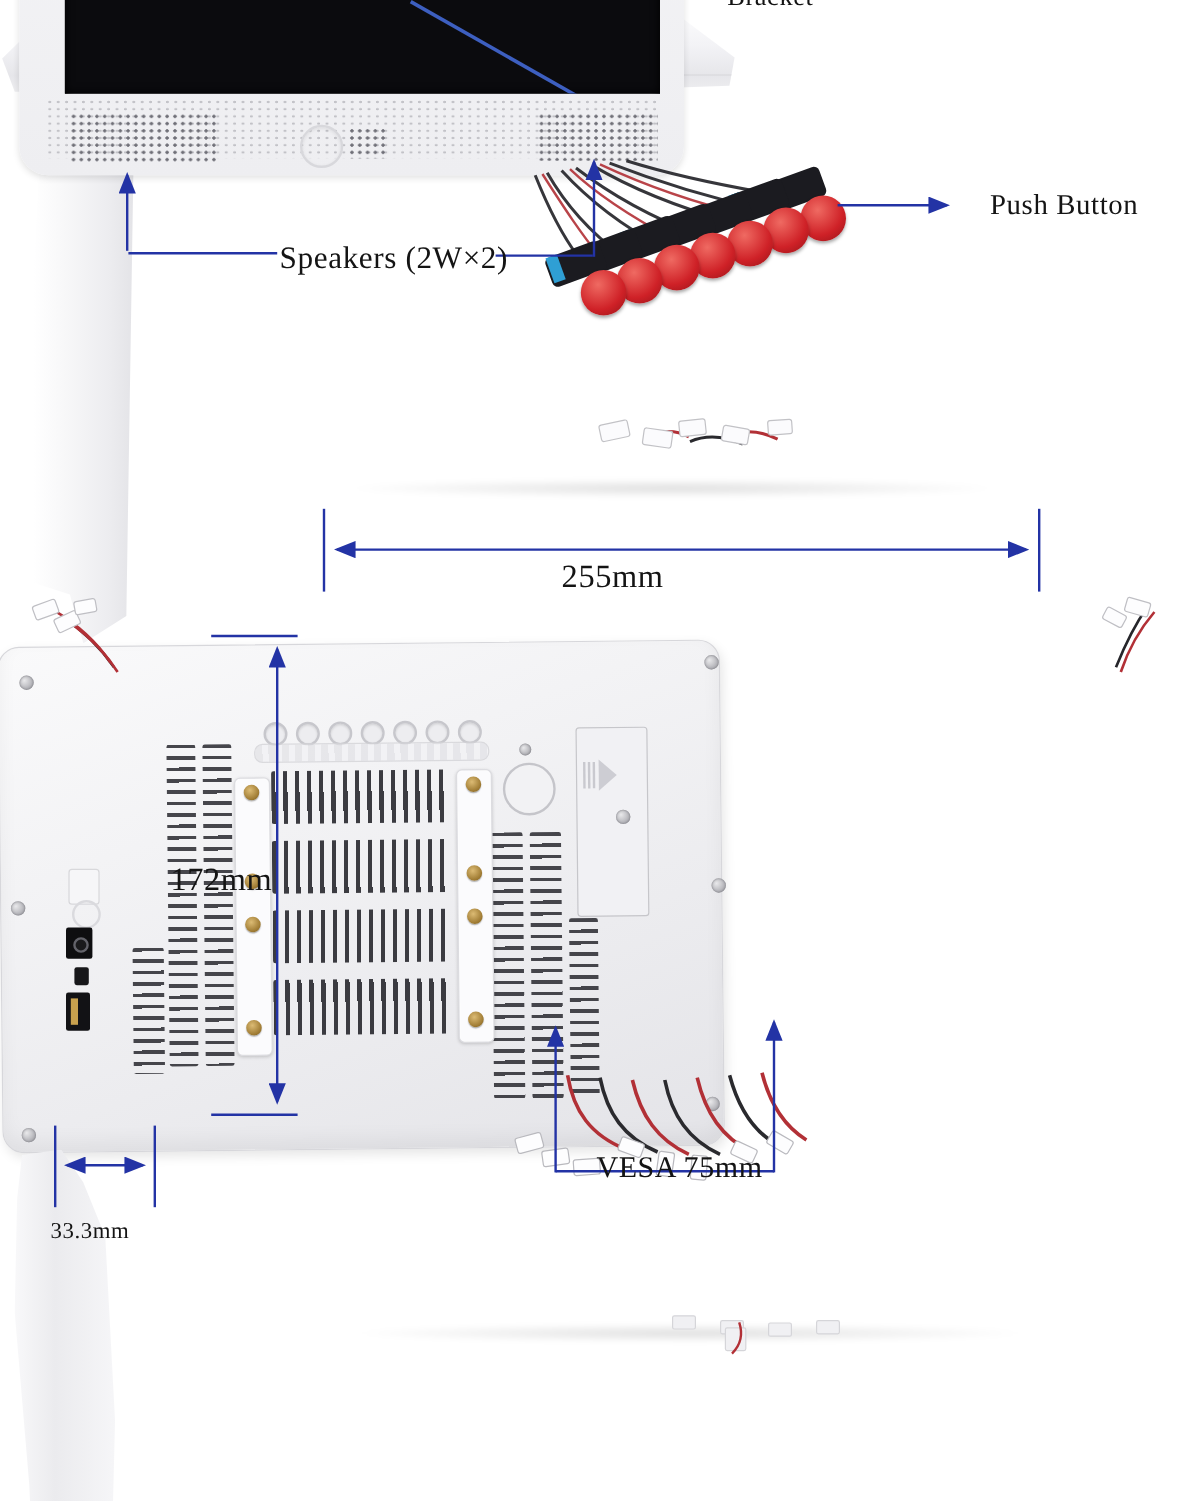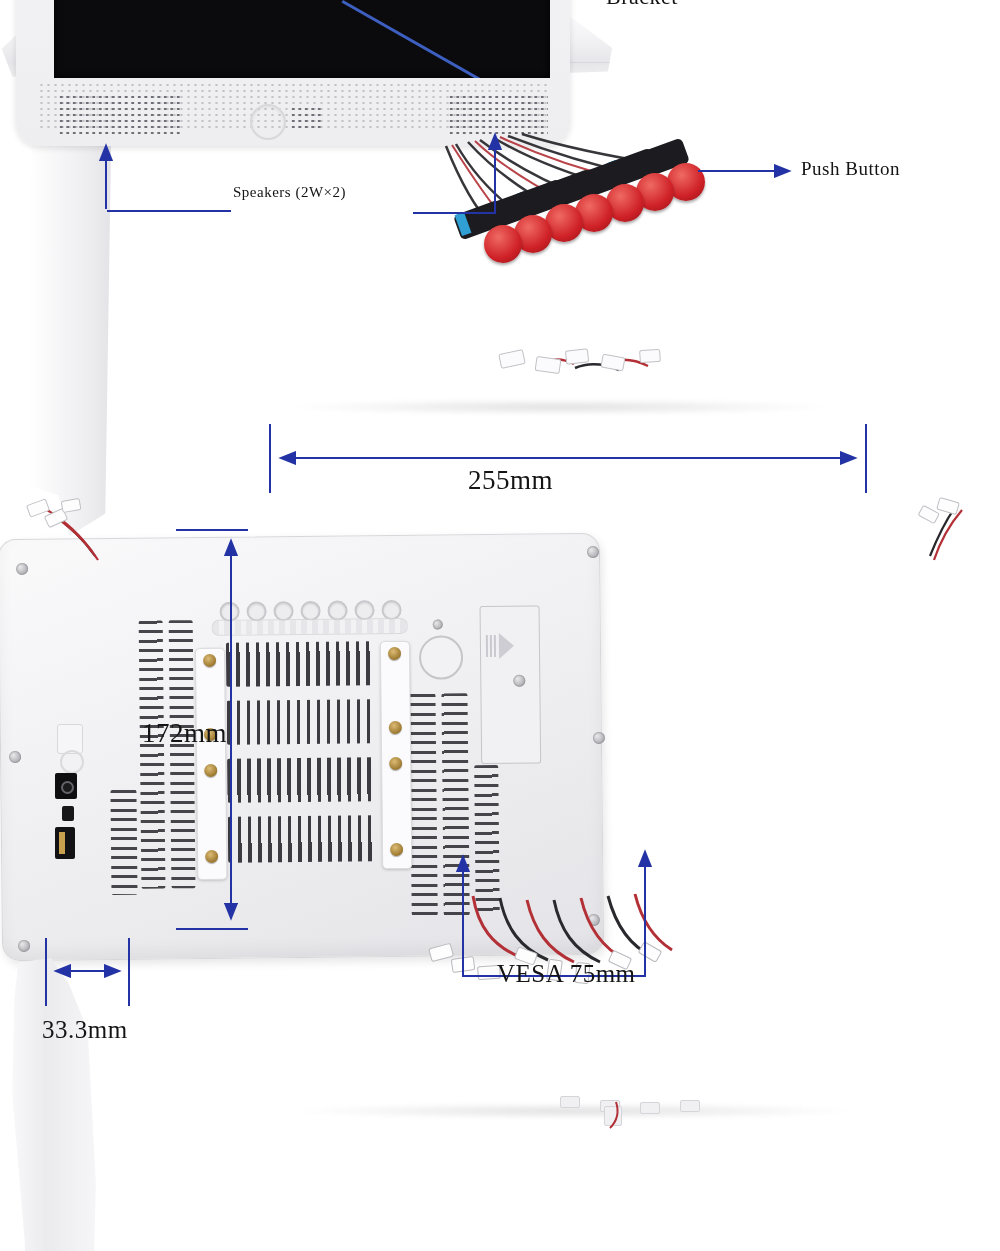--- a/index.html
+++ b/index.html
@@ -302,18 +302,18 @@
     <path d="M645,977 V852" marker-end="url(#ah)"></path>
     <path d="M463,976 H645"></path>
 
     <path d="M46,938 V1006"></path>
     <path d="M129,938 V1006"></path>
     <path d="M56,971 H119" marker-start="url(#ah)" marker-end="url(#ah)"></path>
   </g>
 </svg>
 
 <div class="lbl" style="left:606px;top:-16px;font-size:22px;">Bracket</div>
-<div class="lbl" style="left:233px;top:184px;font-size:15px;">Speakers (2W×2)</div>
-<div class="lbl" style="left:801px;top:158px;font-size:19px;">Push Button</div>
+<div class="lbl" style="left:233px;top:200px;font-size:26px;">Speakers (2W×2)</div>
+<div class="lbl" style="left:825px;top:158px;font-size:24px;">Push Button</div>
 <div class="lbl" style="left:468px;top:465px;font-size:27px;">255mm</div>
 <div class="lbl" style="left:142px;top:718px;font-size:27px;">172mm</div>
 <div class="lbl" style="left:497px;top:960px;font-size:25px;">VESA 75mm</div>
-<div class="lbl" style="left:42px;top:1016px;font-size:25px;">33.3mm</div>
+<div class="lbl" style="left:42px;top:1016px;font-size:19px;">33.3mm</div>
 
 </body></html>

